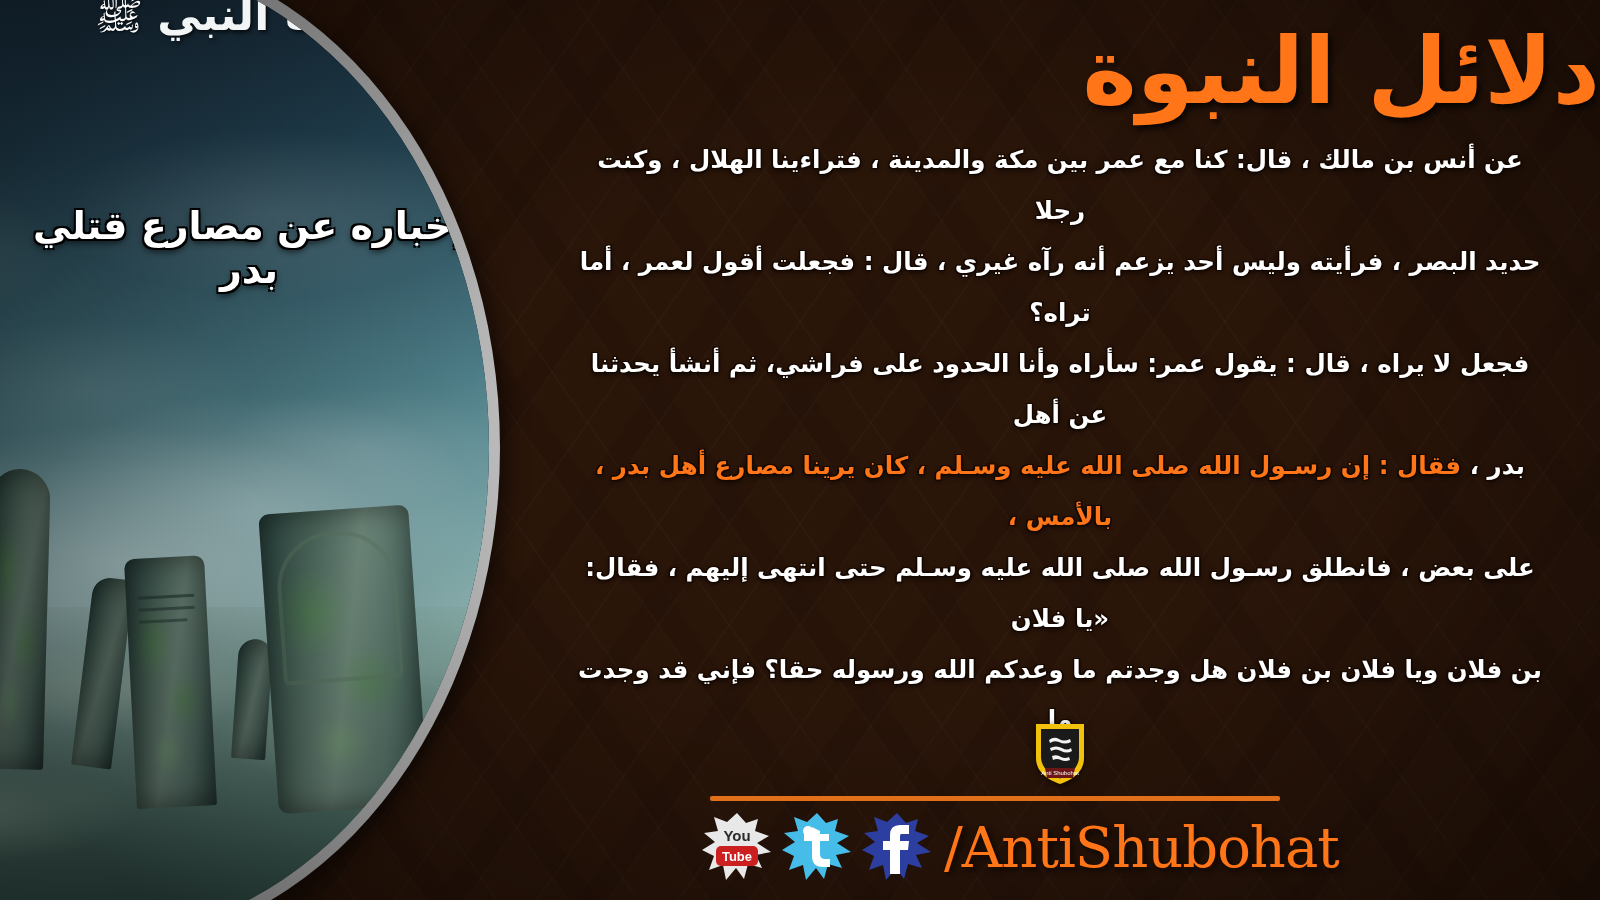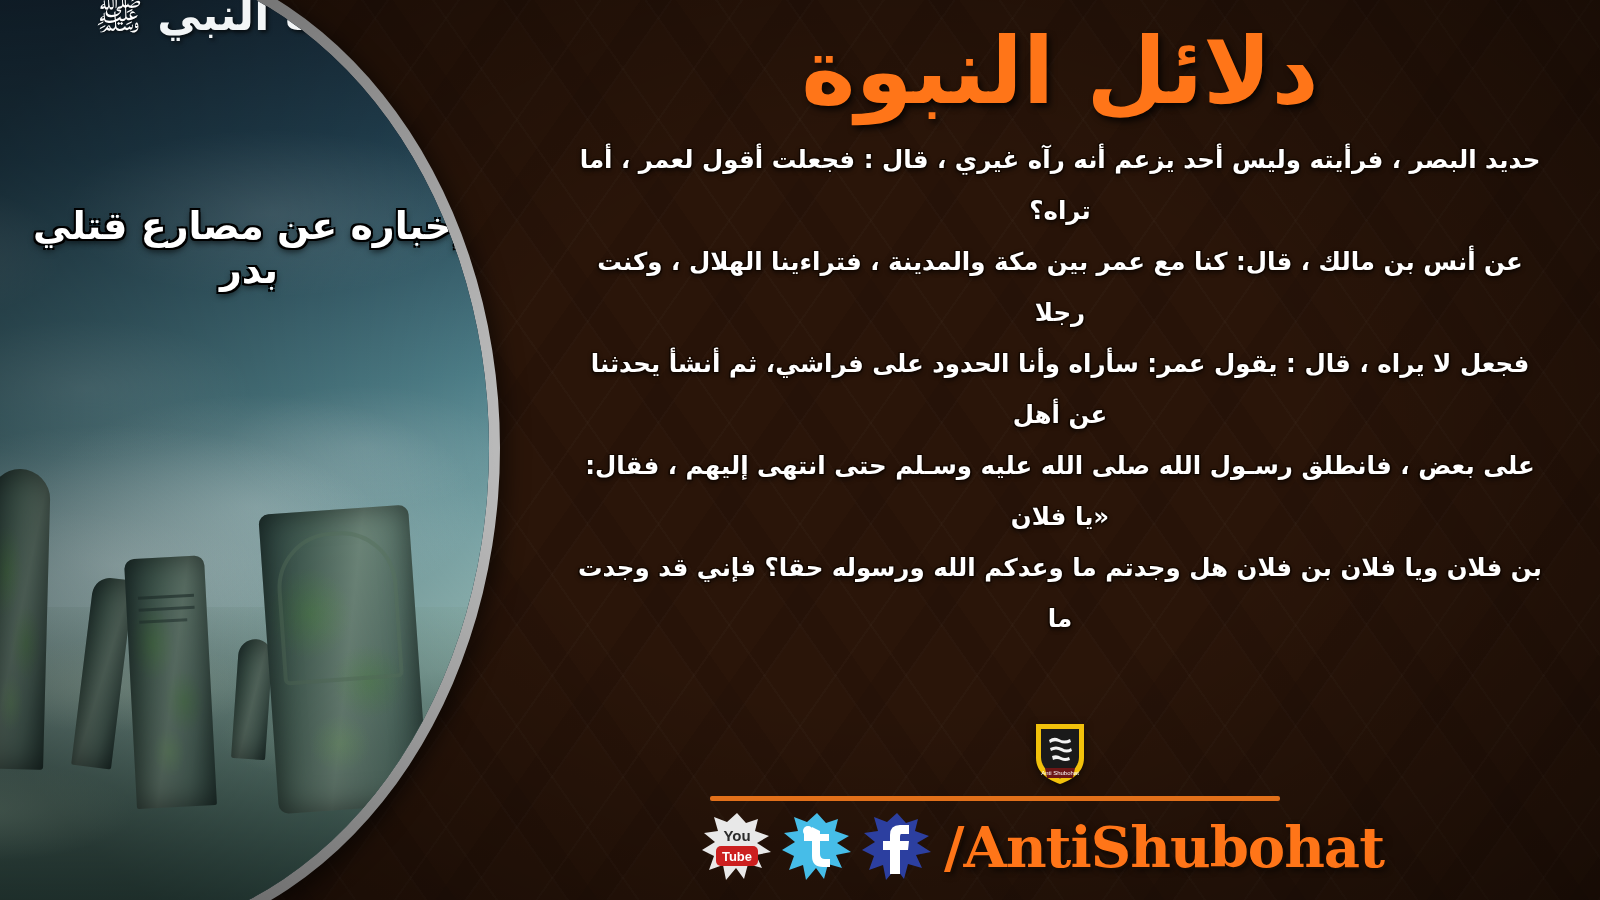--- a/index.html
+++ b/index.html
@@ -111,21 +111,21 @@
   }
 
   
   #content{
     position:absolute;
     left:520px; top:0; width:1080px; height:900px;
     direction:rtl; z-index:5;
   }
   #main-title{
     margin-top:14px;
-    text-align:center;
+    text-align:right;
     font-size:92px;font-weight:700;
     color:#ff7518;
     letter-spacing:1px;
     text-shadow:3px 4px 6px rgba(0,0,0,.75);
     line-height:1.25;
   }
   #hadith{
     margin:6px 48px 0 48px;
     text-align:center;
     font-size:24.5px;
@@ -155,21 +155,21 @@
   }
 
   #social{
     position:absolute; top:110px; left:180px;
     display:flex; align-items:center; gap:6px; direction:ltr;
   }
   .splat{ width:74px;height:74px; position:relative; }
   .splat svg{ position:absolute;inset:0;width:100%;height:100%; }
   #handle{
     font-family:"DejaVu Serif","Liberation Serif",serif;
-    font-weight:700; font-size:56px;
+    font-weight:400; font-size:56px;
     color:#ff7518; direction:ltr;
     margin-left:4px;
     letter-spacing:-1px;
     text-shadow:2px 2px 0 #1a0c03, 3px 3px 6px rgba(0,0,0,.7);
   }
 </style>
 </head>
 <body>
 
 <div id="poster">
@@ -223,23 +223,24 @@
     </div>
 
     <div id="panel-subtitle">إخباره عن مصارع قتلي بدر</div>
   </div>
 
   <div id="content">
 
     <h1 id="main-title">دلائل النبوة</h1>
 
     <div id="hadith">
+        <div>عن أنس بن مالك ، قال: كنا مع عمر بين مكة والمدينة ، فتراءينا الهلال ، وكنت رجلا</div>
         <div>حديد البصر ، فرأيته وليس أحد يزعم أنه رآه غيري ، قال : فجعلت أقول لعمر ، أما تراه؟</div>
-        <div>عن أنس بن مالك ، قال: كنا مع عمر بين مكة والمدينة ، فتراءينا الهلال ، وكنت رجلا</div>
         <div>فجعل لا يراه ، قال : يقول عمر: سأراه وأنا الحدود على فراشي، ثم أنشأ يحدثنا عن أهل</div>
+        <div><span>بدر ، </span><span class="hl">فقال : إن رسـول الله صلى الله عليه وسـلم ، كان يرينا مصارع أهل بدر ، بالأمس ،</span></div>
         <div>على بعض ، فانطلق رسـول الله صلى الله عليه وسـلم حتى انتهى إليهم ، فقال: «يا فلان</div>
         <div>بن فلان ويا فلان بن فلان هل وجدتم ما وعدكم الله ورسوله حقا؟ فإني قد وجدت ما</div>
       </div>
 
   </div>
 
   <div id="footer">
 
     <div id="shield-wrap">
       <div class="shield">

